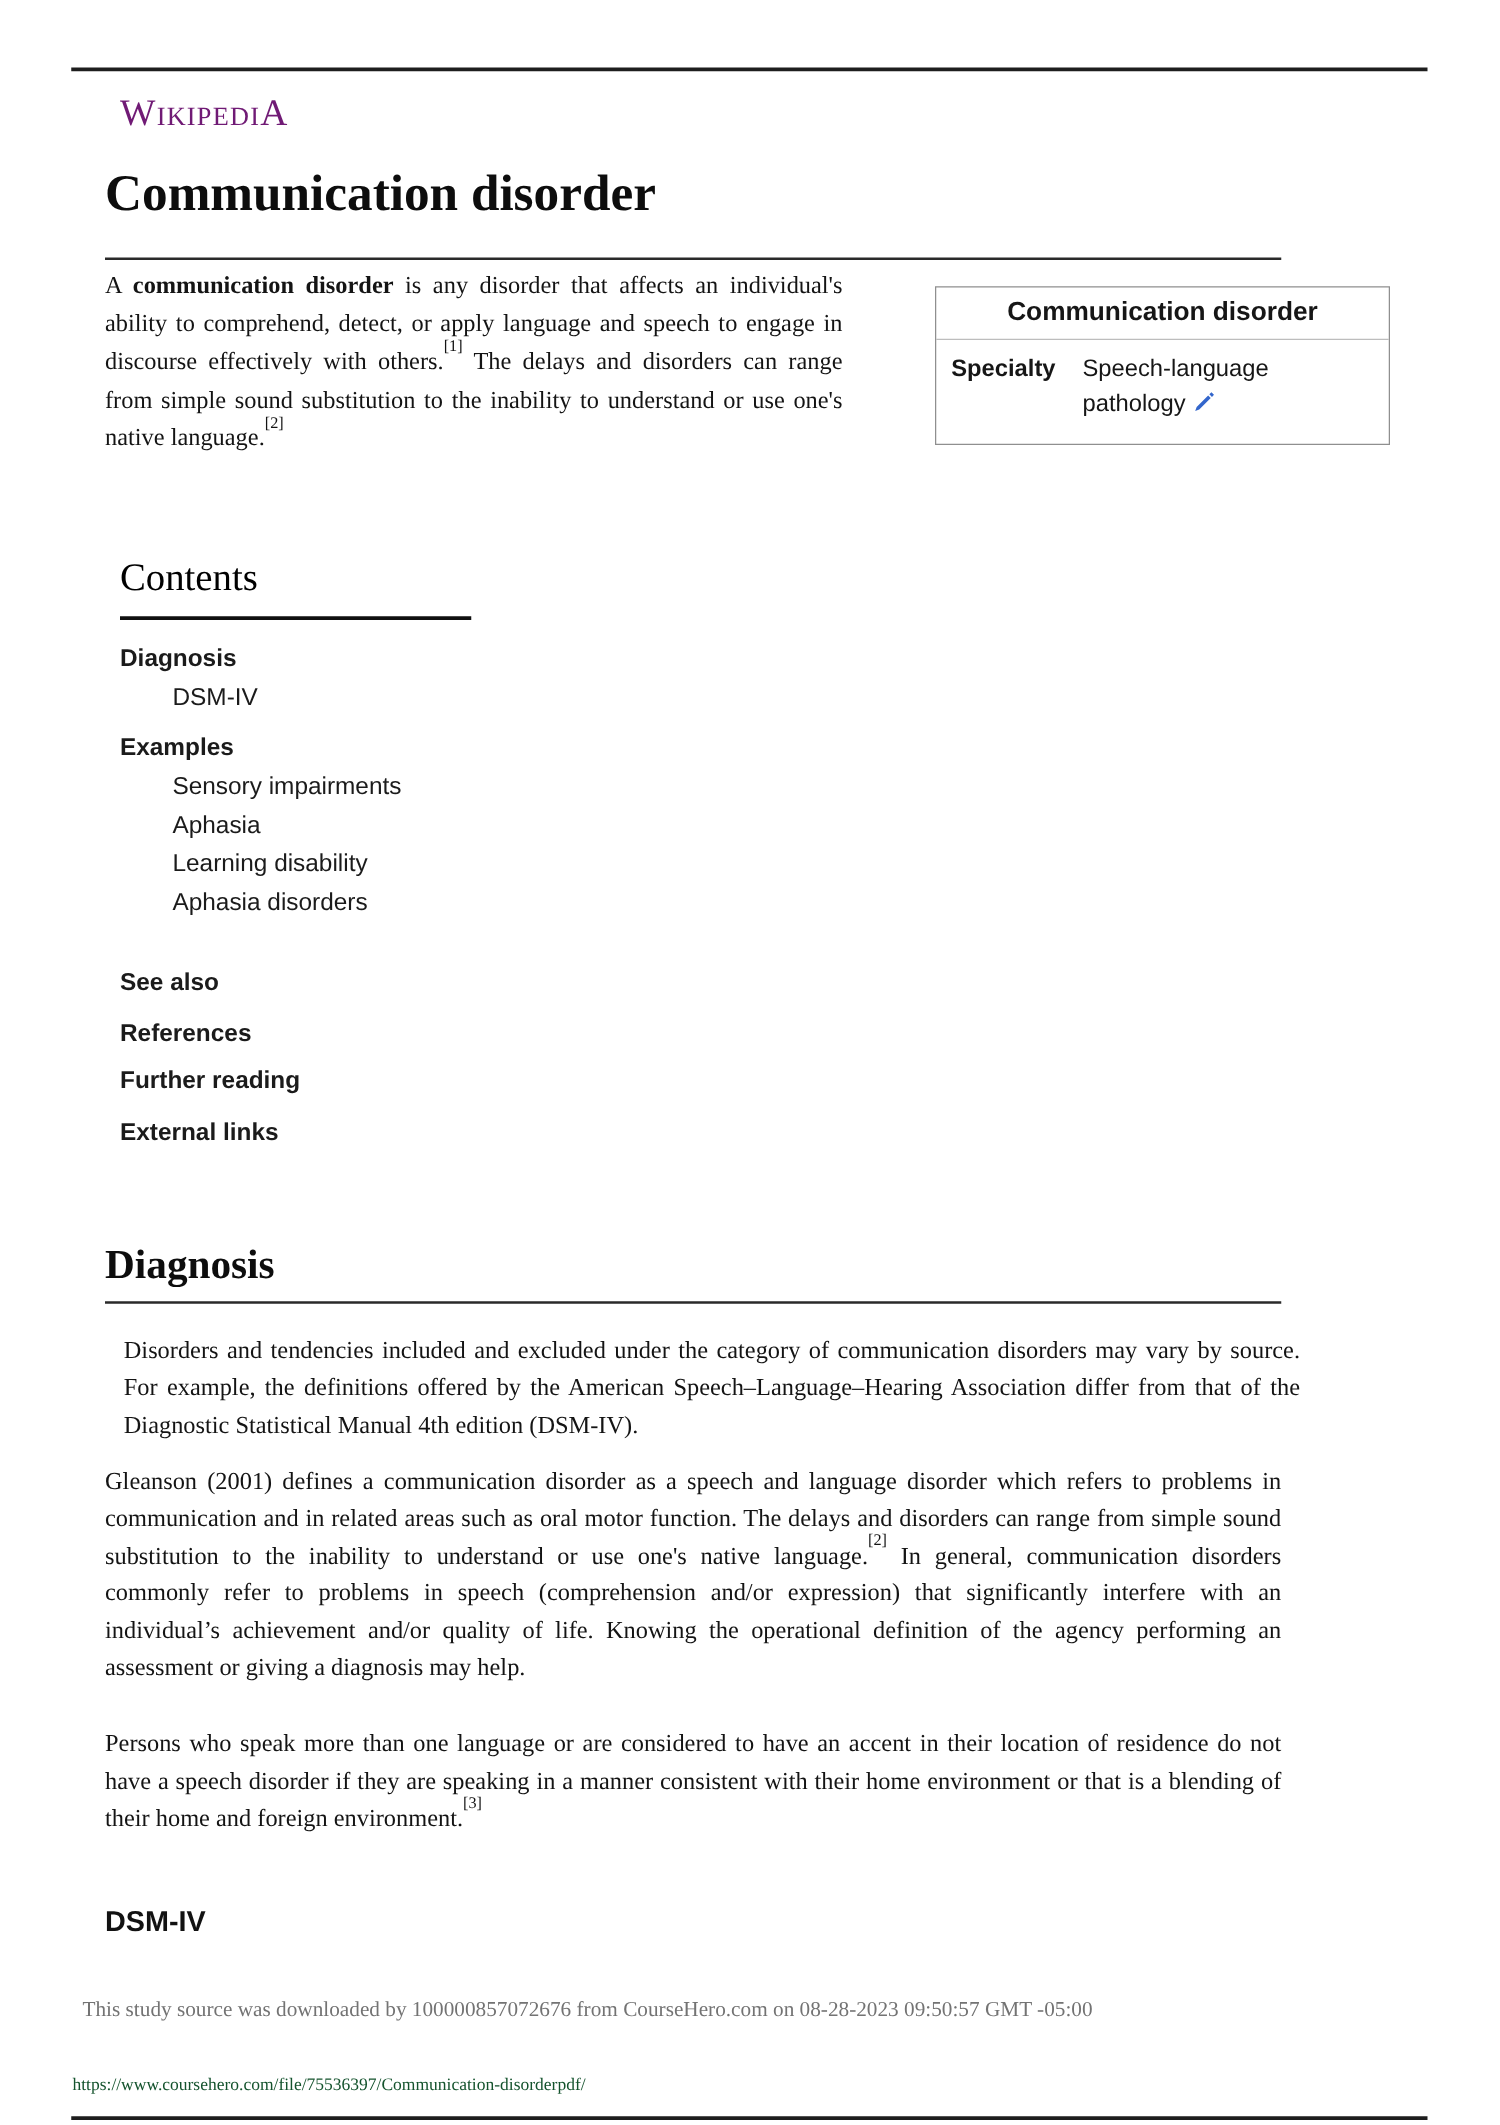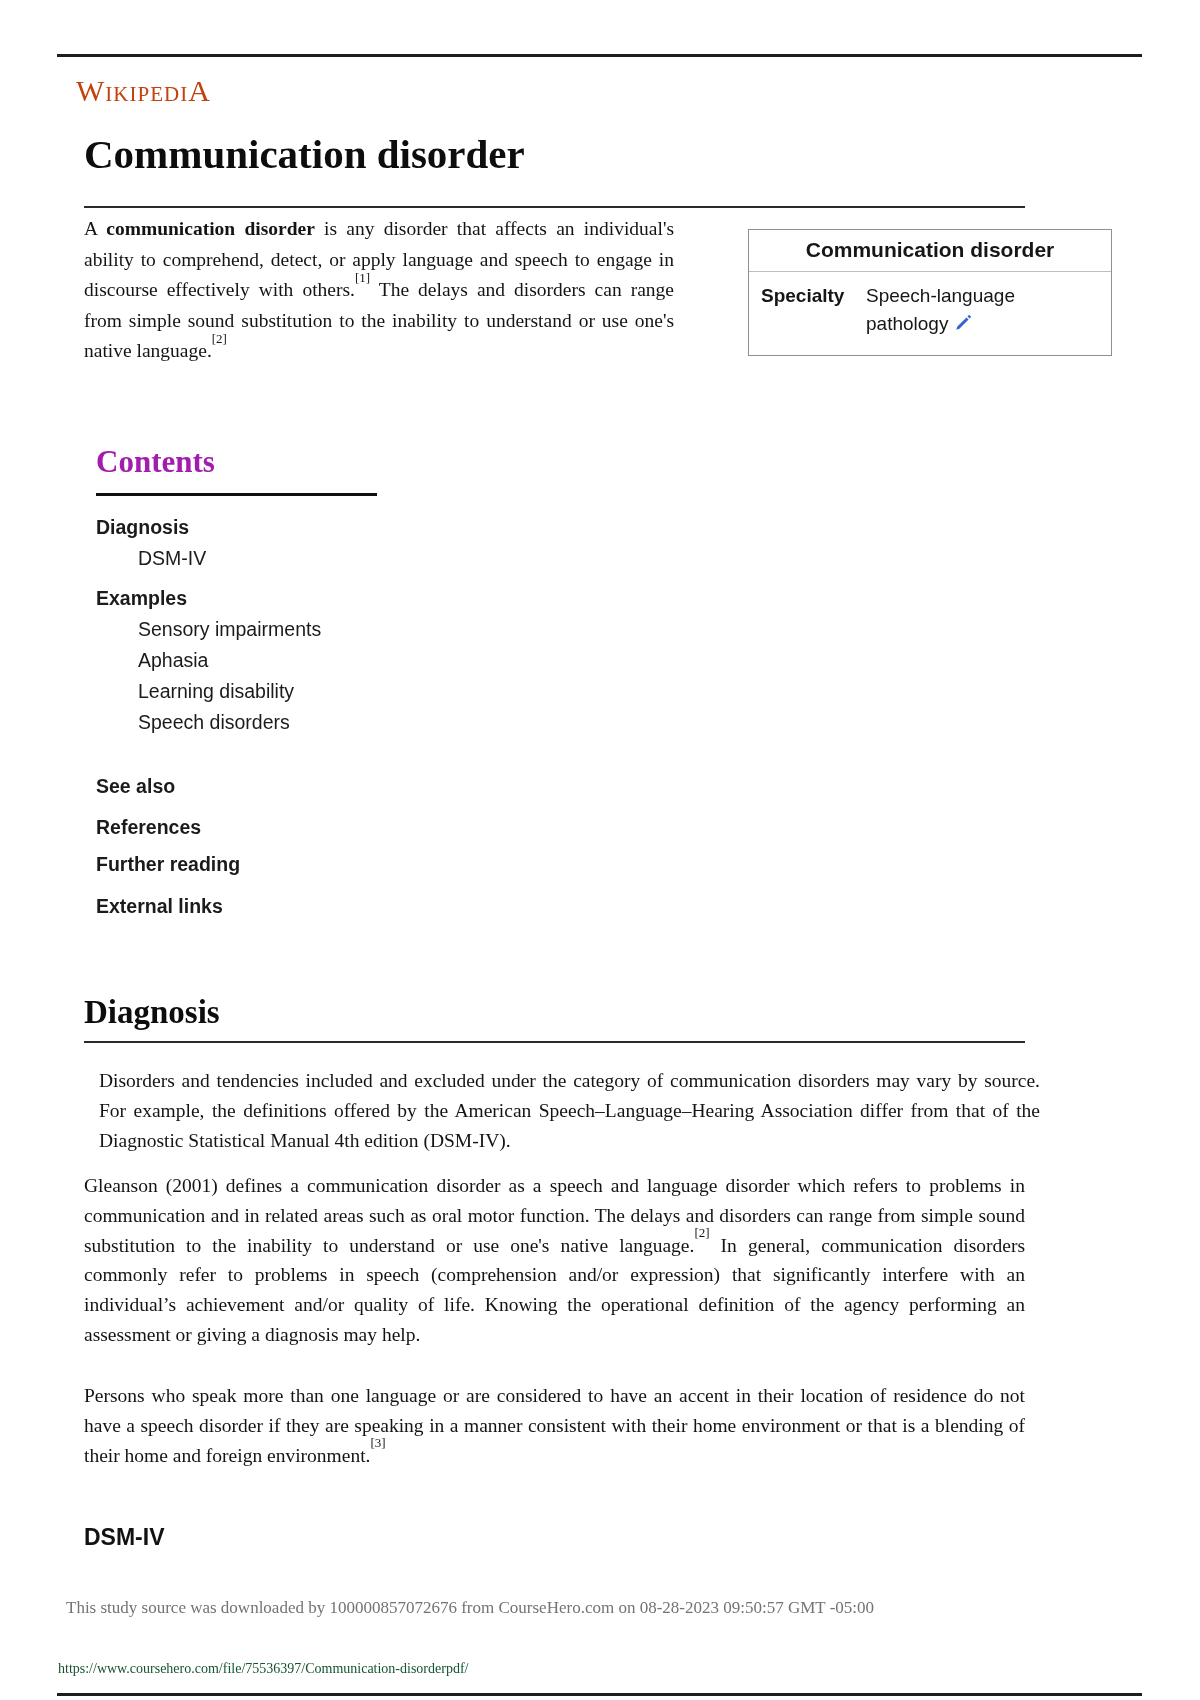--- a/index.html
+++ b/index.html
@@ -7,21 +7,21 @@
     position:relative; width:1200px; height:1700px; background:#ffffff;
     font-family:"Liberation Serif", serif; color:#141414; overflow:hidden;
   }
   .abs { position:absolute; }
   .rule { position:absolute; background:#1e1e1e; }
 
   #top-rule    { left:57px;  top:54px;   width:1085px; height:3px; }
   #bottom-rule { left:57px;  top:1693px; width:1085px; height:3px; }
 
   #logo {
-    left:76px; top:74px; font-size:30px; color:#c2410c;
+    left:96px; top:74px; font-size:30px; color:#701a75;
     font-variant:small-caps; letter-spacing:1px; font-family:"Liberation Serif", serif;
   }
 
   #title { left:84px; top:130px; font-size:41px; font-weight:bold; color:#0d0d0d; }
   #title-rule { left:84px; top:206px; width:941px; height:2px; background:#2a2a2a; }
 
   #intro {
     left:84px; top:214px; width:590px;
     font-size:19.5px; line-height:30.6px; text-align:justify;
   }
@@ -36,21 +36,21 @@
   .ib-header {
     padding:8px 6px 9px; text-align:center;
     font-size:21px; font-weight:bold; border-bottom:1px solid #bdbdbd;
   }
   .ib-row { display:flex; padding:10px 10px 15px 12px; font-size:19px; line-height:28px; }
   .ib-label { font-weight:bold; width:98px; flex:none; }
   .ib-value { margin-left:7px; width:200px; }
   .edit-icon { display:inline-block; vertical-align:-2px; margin-left:6px; }
 
   
-  #contents-head { left:96px; top:444px; font-size:31px; font-weight:bold; color:#a21caf; }
+  #contents-head { left:96px; top:444px; font-size:31px; font-weight:normal; color:#000000; }
   #contents-rule { left:96px; top:493px; width:281px; height:3px; background:#101010; }
   #contents-list {
     left:96px; top:512px; width:420px;
     font-family:"Liberation Sans", sans-serif; font-size:19.5px;
     line-height:31px; color:#1b1b1b;
   }
   .ct-sec { font-weight:bold; margin-top:11px; }
   .ct-sec.first { margin-top:0; }
   .ct-sub { padding-left:42px; }
 
@@ -103,21 +103,21 @@
   <h2 id="contents-head" class="abs" style="margin:0;">Contents</h2>
   <div id="contents-rule" class="rule"></div>
 
   <div id="contents-list" class="abs">
     <div class="ct-sec first">Diagnosis</div>
     <div class="ct-sub">DSM-IV</div>
     <div class="ct-sec" style="margin-top:9px;">Examples</div>
     <div class="ct-sub">Sensory impairments</div>
     <div class="ct-sub">Aphasia</div>
     <div class="ct-sub">Learning disability</div>
-    <div class="ct-sub">Speech disorders</div>
+    <div class="ct-sub">Aphasia disorders</div>
     <div class="ct-sec" style="margin-top:33px;">See also</div>
     <div class="ct-sec" style="margin-top:10px;">References</div>
     <div class="ct-sec" style="margin-top:6px;">Further reading</div>
     <div class="ct-sec" style="margin-top:11px;">External links</div>
   </div>
 
   <h2 id="diag-head" class="abs" style="margin:0;">Diagnosis</h2>
   <div id="diag-rule" class="rule"></div>
 
   <p id="para1" class="body-para" style="margin:15px;">Disorders and tendencies included and excluded under the category of communication disorders may vary by source. For example, the definitions offered by the American Speech–Language–Hearing Association differ from that of the Diagnostic Statistical Manual 4th edition (DSM-IV).</p>

